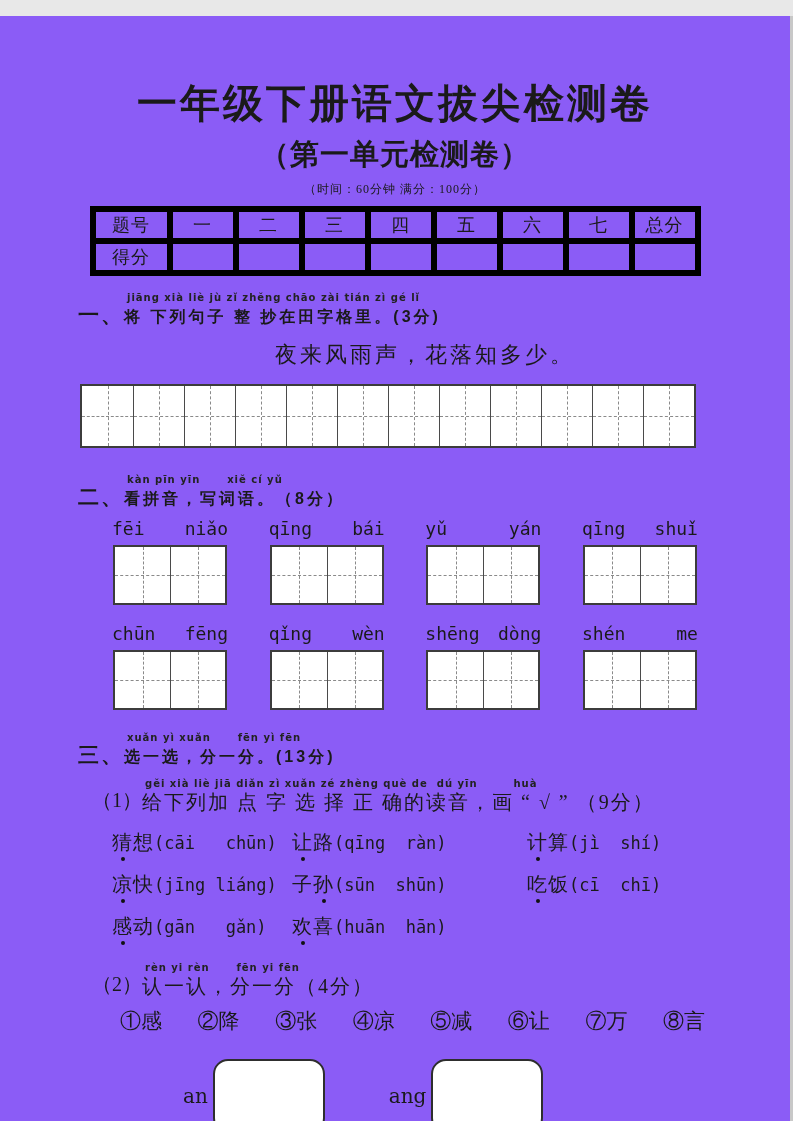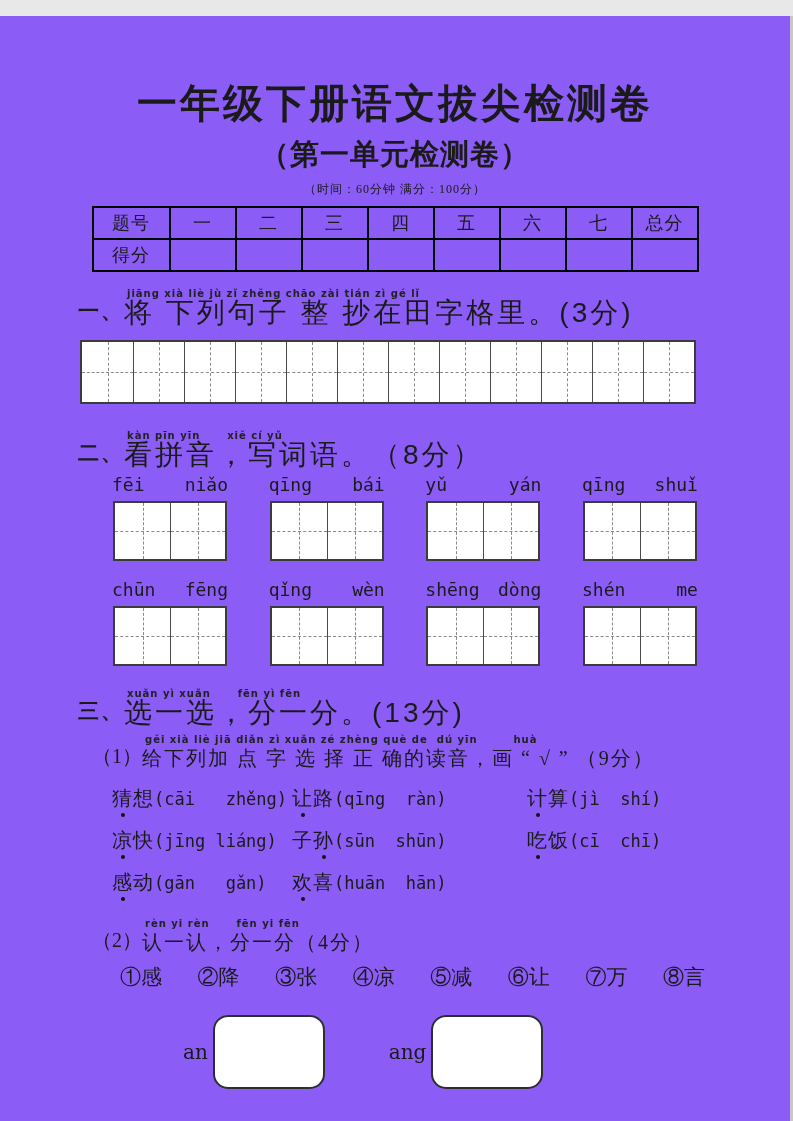--- a/index.html
+++ b/index.html
@@ -24,39 +24,39 @@
     margin-top:4px; text-align:center;
     font-family:"Liberation Sans","DejaVu Sans",sans-serif;
     font-weight:bold; font-size:29px; letter-spacing:1px;
   }
   .info { margin-top:6px; text-align:center; font-size:12px; letter-spacing:1px; }
   
   .score-table {
     margin:8px auto 0; border-collapse:collapse; table-layout:fixed;
   }
   .score-table td {
-    border:2px solid #000000; width:66px; height:32px;
+    border:6px solid #000000; width:66px; height:32px;
     text-align:center; font-size:18px; letter-spacing:1px;
   }
   .score-table td.label { width:77px; }
   
   .sec-head { display:flex; align-items:flex-end; margin-left:78px; }
   .sec-num {
     font-family:"Liberation Sans","DejaVu Sans",sans-serif;
     font-weight:bold; font-size:21px; padding-bottom:1px; letter-spacing:2px;
   }
   .head-col { display:flex; flex-direction:column; }
   .pinyin {
     font-family:"DejaVu Sans",sans-serif;
     font-size:10px; font-weight:bold; letter-spacing:1px;
     white-space:pre; line-height:12px; color:#222; padding-left:3px;
   }
   .sec-title {
     font-family:"Liberation Sans","DejaVu Sans",sans-serif;
-    font-weight:normal; font-size:28px; letter-spacing:3px; line-height:26px;
+    font-weight:bold; font-size:16px; letter-spacing:3px; line-height:26px;
   }
   .part-head { display:flex; align-items:flex-end; margin-left:92px; }
   .part-num { font-size:20px; padding-bottom:1px; }
   .part-title { font-size:20px; letter-spacing:2px; line-height:25px; }
   
   .copy-sentence {
     margin-top:10px; text-align:center; padding-left:60px;
     font-size:22px; letter-spacing:3px;
   }
   .tzg-row { display:inline-flex; border:2px solid #3c3c3c; background:#fff; }
@@ -152,20 +152,21 @@
   </table>
 
   
   <div class="sec-head" style="margin-top:16px;">
     <span class="sec-num">一、</span>
     <span class="head-col">
       <span class="pinyin">jiāng xià liè jù zǐ zhěng chāo zài tián zì gé lǐ</span>
       <span class="sec-title">将 下列句子 整 抄在田字格里。(3分)</span>
     </span>
   </div>
+  <div class="copy-sentence">夜来风雨声，花落知多少。</div>
   <div class="tzg-row" id="big-grid">
       <div class="tzg-cell"></div>
       <div class="tzg-cell"></div>
       <div class="tzg-cell"></div>
       <div class="tzg-cell"></div>
       <div class="tzg-cell"></div>
       <div class="tzg-cell"></div>
       <div class="tzg-cell"></div>
       <div class="tzg-cell"></div>
       <div class="tzg-cell"></div>
@@ -253,21 +254,21 @@
   </div>
 
   <div class="part-head" style="margin-top:8px;">
     <span class="part-num">（1）</span>
     <span class="head-col">
       <span class="pinyin">gěi xià liè jiā diǎn zì xuǎn zé zhèng què de  dú yīn        huà</span>
       <span class="part-title">给下列加 点 字 选 择 正 确的读音，画 “ √ ” （9分）</span>
     </span>
   </div>
   <div class="word-grid" id="word-grid">
-      <div class="witem"><span class="cn-word"><span class="cn-char dotted">猜</span><span class="cn-char">想</span></span><span class="wordpy">(cāi   zhěng)</span></div>
+      <div class="witem"><span class="cn-word"><span class="cn-char dotted">猜</span><span class="cn-char">想</span></span><span class="wordpy">(cāi   chūn)</span></div>
       <div class="witem"><span class="cn-word"><span class="cn-char dotted">让</span><span class="cn-char">路</span></span><span class="wordpy">(qīng  ràn)</span></div>
       <div class="witem"><span class="cn-word"><span class="cn-char dotted">计</span><span class="cn-char">算</span></span><span class="wordpy">(jì  shí)</span></div>
       <div class="witem"><span class="cn-word"><span class="cn-char dotted">凉</span><span class="cn-char">快</span></span><span class="wordpy">(jīng liáng)</span></div>
       <div class="witem"><span class="cn-word"><span class="cn-char">子</span><span class="cn-char dotted">孙</span></span><span class="wordpy">(sūn  shūn)</span></div>
       <div class="witem"><span class="cn-word"><span class="cn-char dotted">吃</span><span class="cn-char">饭</span></span><span class="wordpy">(cī  chī)</span></div>
       <div class="witem"><span class="cn-word"><span class="cn-char dotted">感</span><span class="cn-char">动</span></span><span class="wordpy">(gān   gǎn)</span></div>
       <div class="witem"><span class="cn-word"><span class="cn-char dotted">欢</span><span class="cn-char">喜</span></span><span class="wordpy">(huān  hān)</span></div>
     </div>
 
   <div class="part-head" style="margin-top:22px;">

